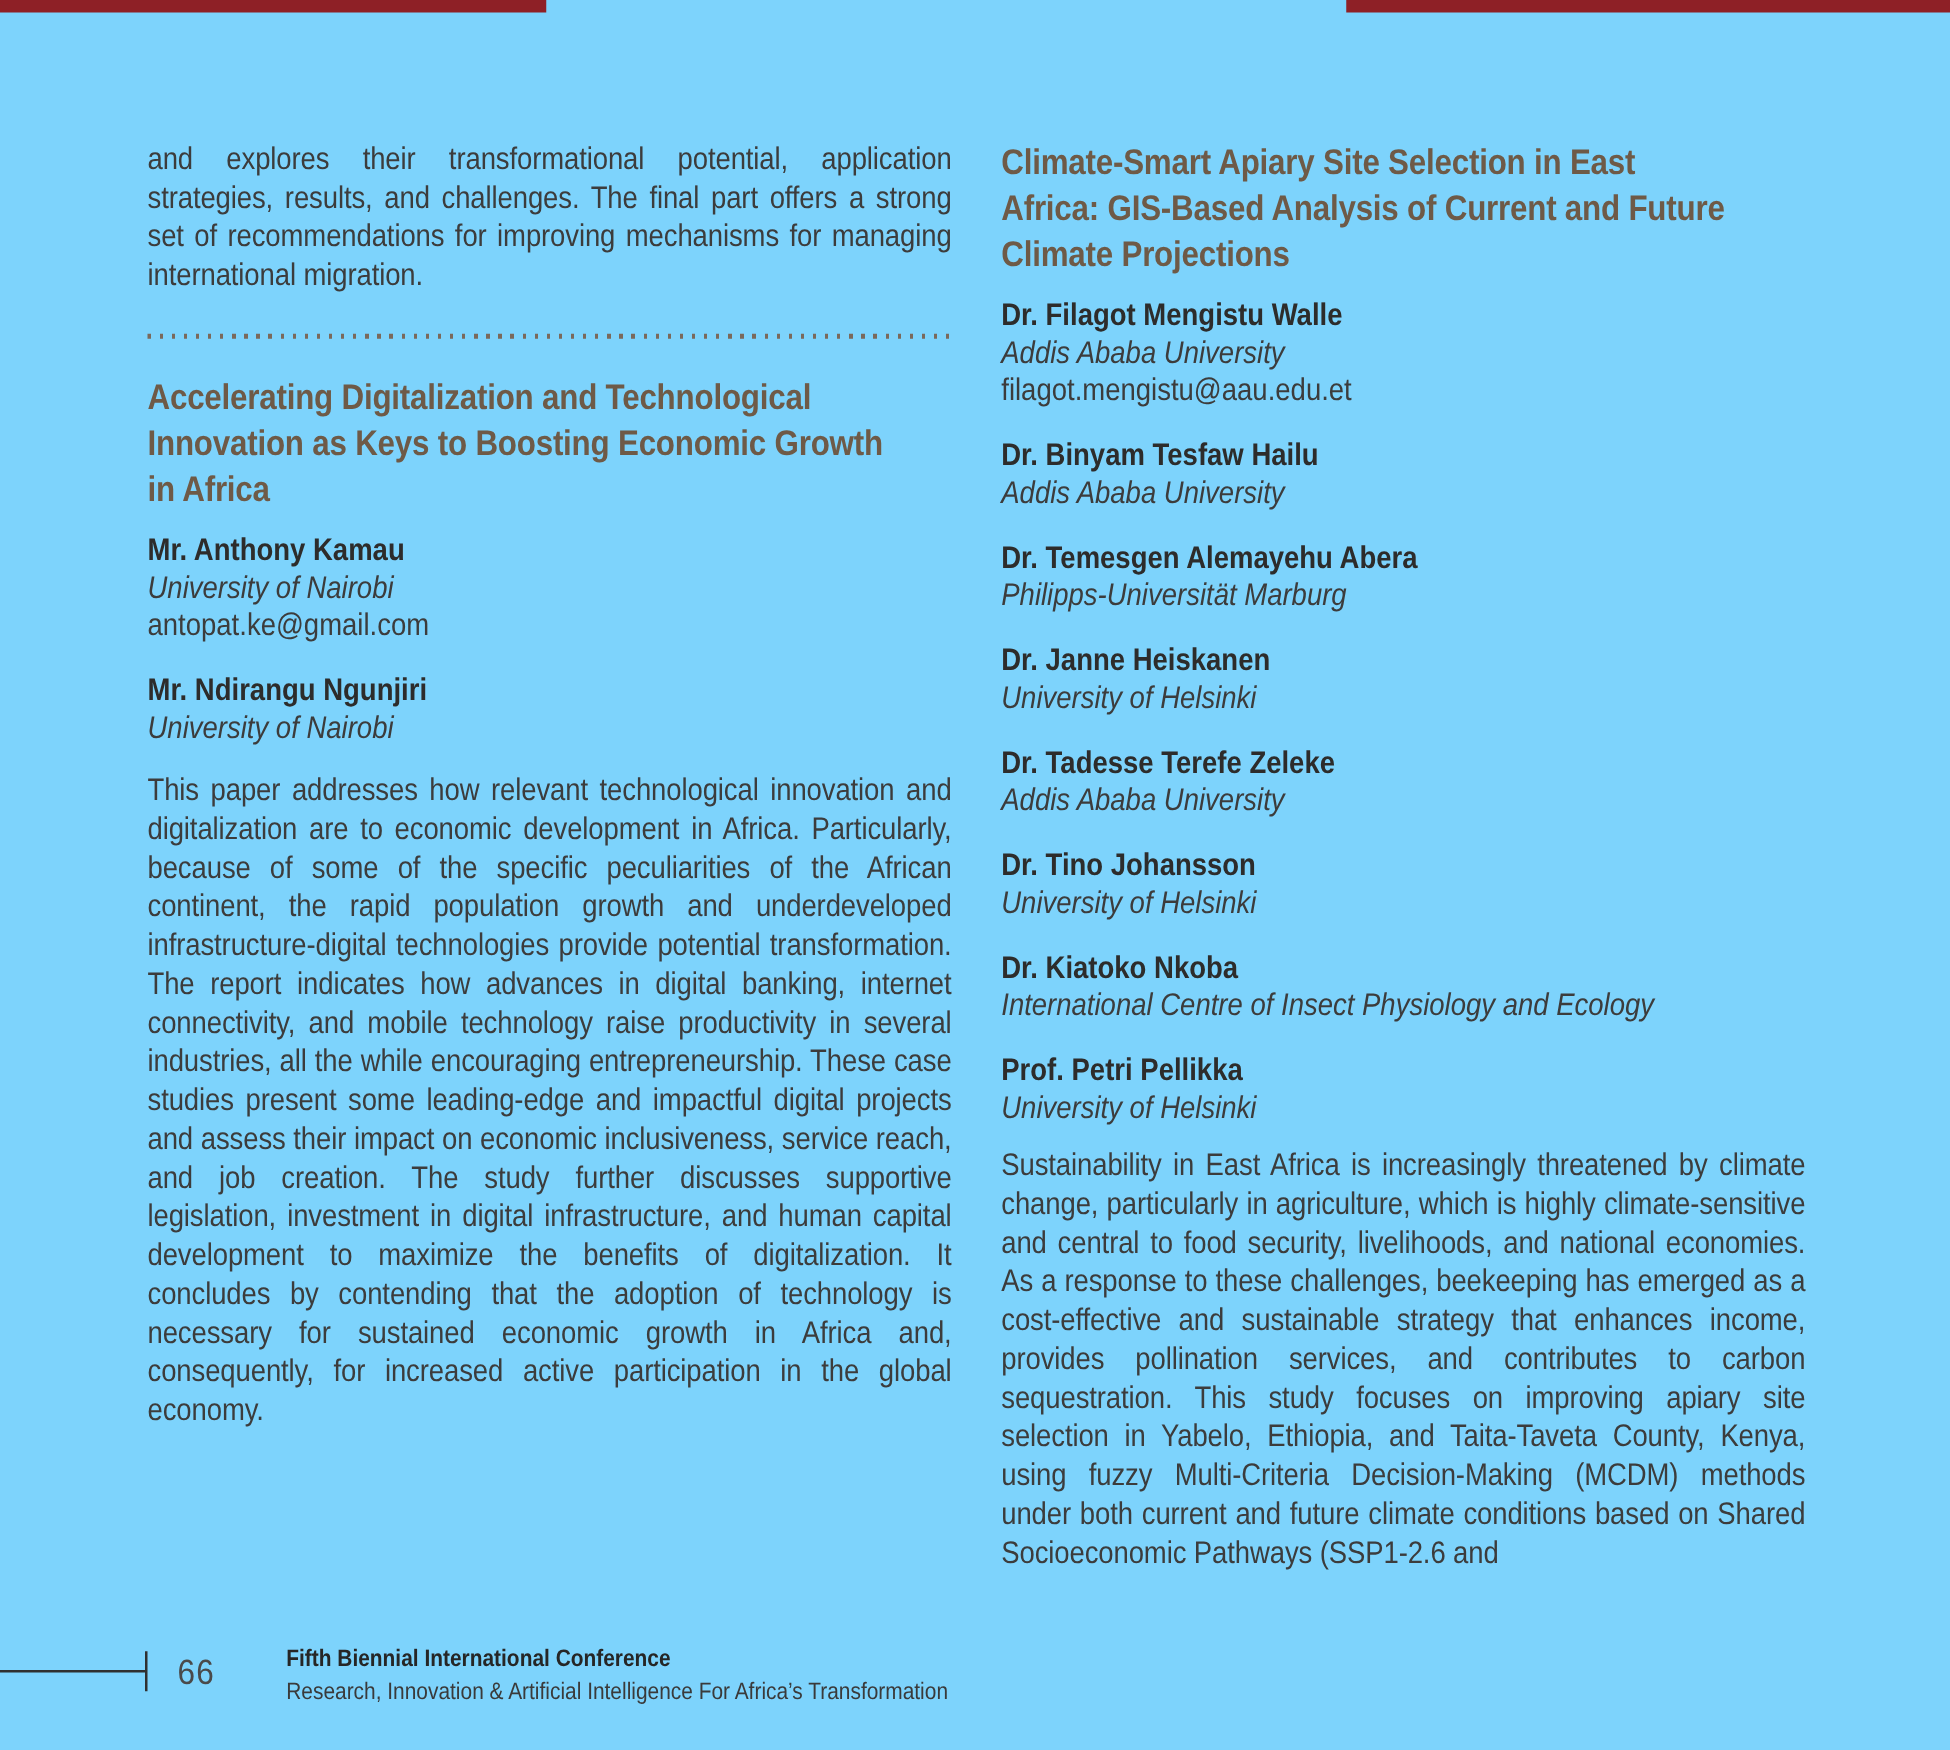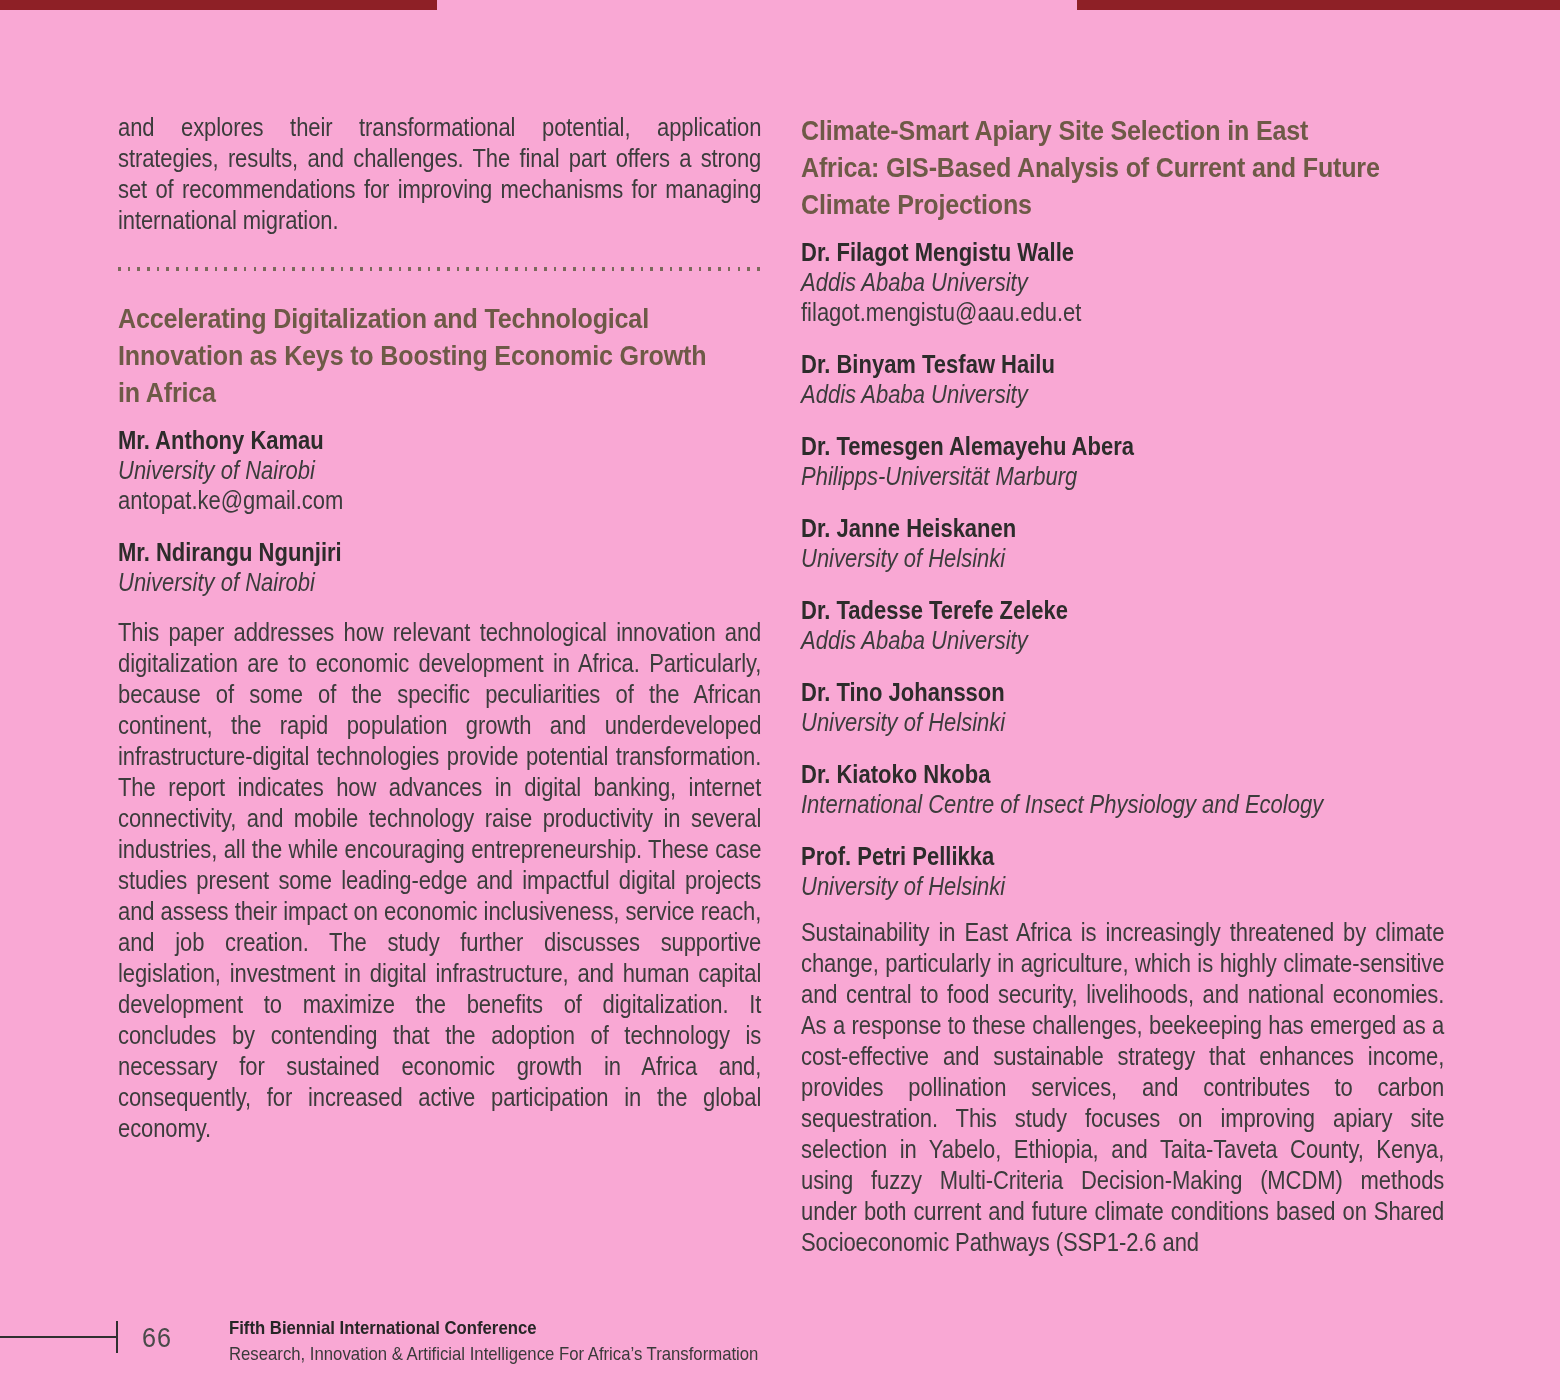--- a/index.html
+++ b/index.html
@@ -1,20 +1,20 @@
 <!DOCTYPE html>
 <html><head>
 <meta charset="utf-8">
 <style>
   html, body { margin: 0; padding: 0; background: #ffffff; }
   .page {
     position: relative;
     width: 1560px;
     height: 1400px;
-    background: #f9a8d4;
+    background: #7dd3fc;
     overflow: hidden;
     font-family: "Liberation Sans", sans-serif;
     color: #3c3c3c;
   }
 
   
   .accent { position: absolute; top: 0; height: 10px; background: #8e2026; }
   .accent-left  { left: 0; width: 437px; }
   .accent-right { left: 1077px; width: 483px; }
 

